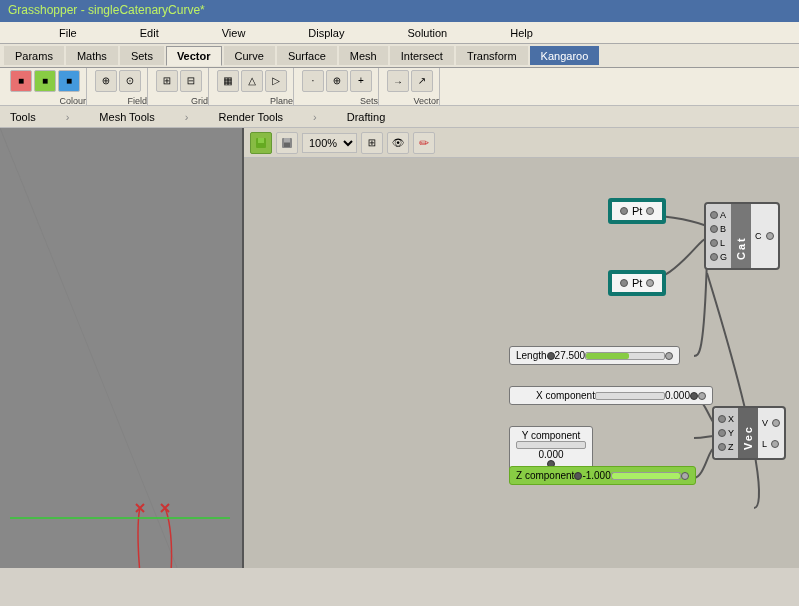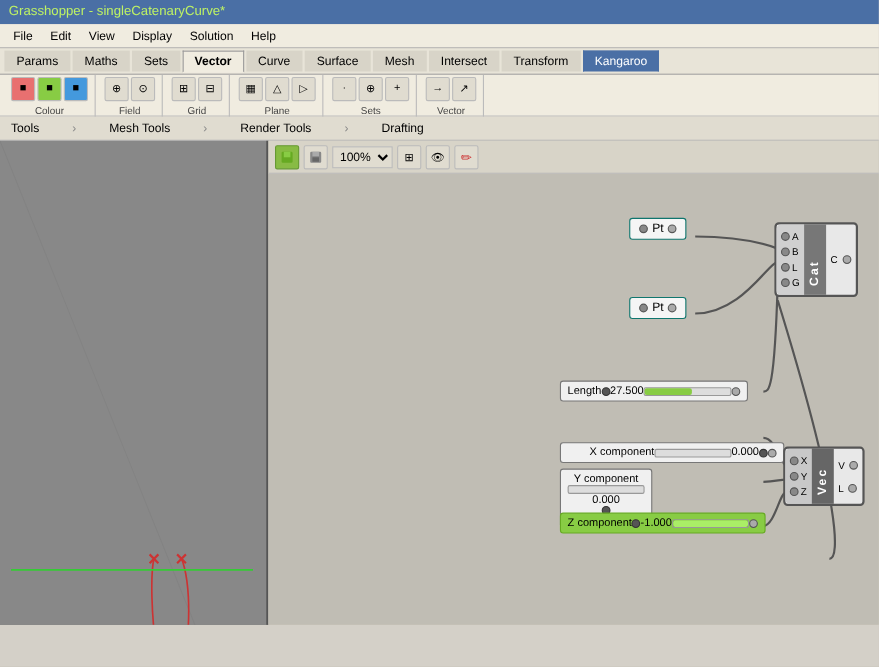--- a/index.html
+++ b/index.html
@@ -21,20 +21,21 @@
       display: flex;
       align-items: center;
       height: 22px;
       border-bottom: 1px solid #aaa;
       padding: 0 4px;
     }
     .menubar-item {
       padding: 2px 8px;
       cursor: pointer;
       font-size: 11px;
+      margin-left: 47px;
     }
 
     
     .toolbar-tabs {
       background: #e8e4d8;
       display: flex;
       align-items: center;
       height: 24px;
       border-bottom: 1px solid #999;
       padding: 0 4px;
@@ -63,21 +64,21 @@
       height: 38px;
       border-bottom: 1px solid #bbb;
       padding: 2px 4px;
       gap: 2px;
     }
     .toolbar-group-label {
       position: absolute;
       bottom: 0;
       left: 0;
       right: 0;
-      text-align: center;
+      text-align: right;
       font-size: 9px;
       color: #444;
     }
     .toolbar-group-wrap {
       position: relative;
       display: flex;
       flex-direction: column;
       align-items: center;
       border-right: 1px solid #bbb;
       padding: 2px 6px 14px 6px;
@@ -175,27 +176,28 @@
       background: #888;
       border-radius: 50%;
       border: 1px solid #555;
     }
     .gh-port.out { background: #aaa; }
 
     
     .pt-node {
       position: absolute;
       background: #f5f5f5;
-      border: 1px solid #0f766e;
+      border: 4px solid #0f766e;
       border-radius: 3px;
       padding: 3px 8px;
       font-size: 11px;
       display: flex;
       align-items: center;
       gap: 4px;
+      margin-left: 36px;
     }
 
     
     .cat-node {
       position: absolute;
       background: #e8e8e8;
       border: 2px solid #555;
       border-radius: 4px;
       display: flex;
       align-items: stretch;
@@ -511,21 +513,21 @@
       <div class="slider-node" style="left:265px;top:188px;">
         <span>Length</span>
         <div class="slider-dot"></div>
         <span>27.500</span>
         <div class="slider-track">
           <div class="slider-fill" style="width:55%;"></div>
         </div>
         <div class="gh-port out"></div>
       </div>
 
-      <div class="slider-node" style="left:265px;top:244px;padding-left:26px;">
+      <div class="slider-node" style="left:265px;top:228px;padding-left:26px;">
         <span>X component</span>
         <div class="slider-track" style="width:70px;">
           <div class="slider-fill" style="width:0%;"></div>
         </div>
         <span>0.000</span>
         <div class="slider-dot"></div>
         <div class="gh-port out"></div>
       </div>
 
       <div class="slider-node" style="left:265px;top:268px;flex-direction:column;">

